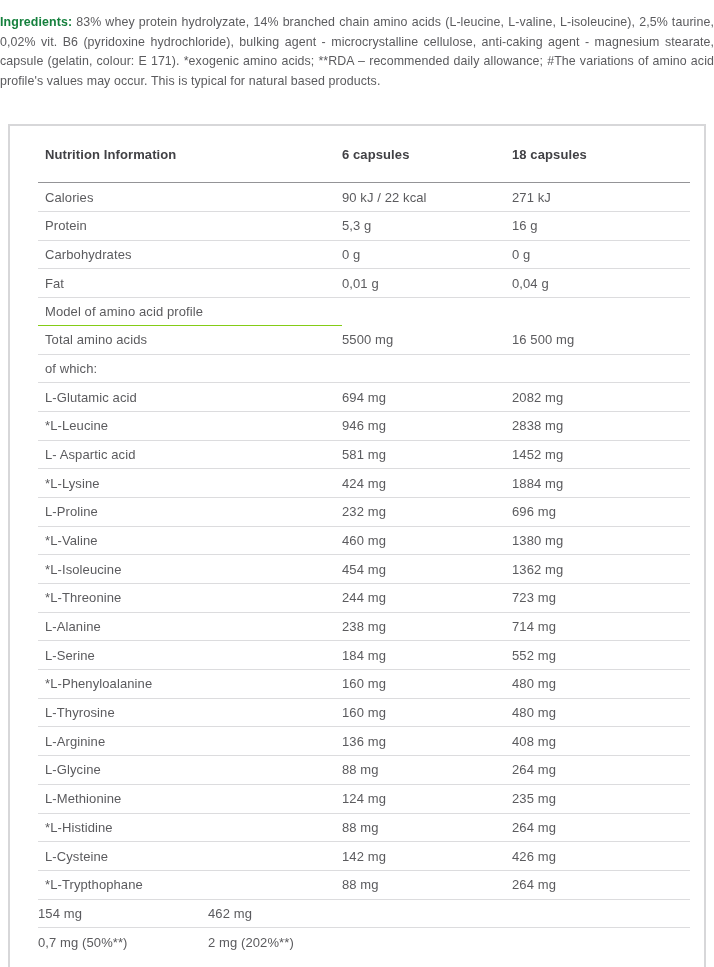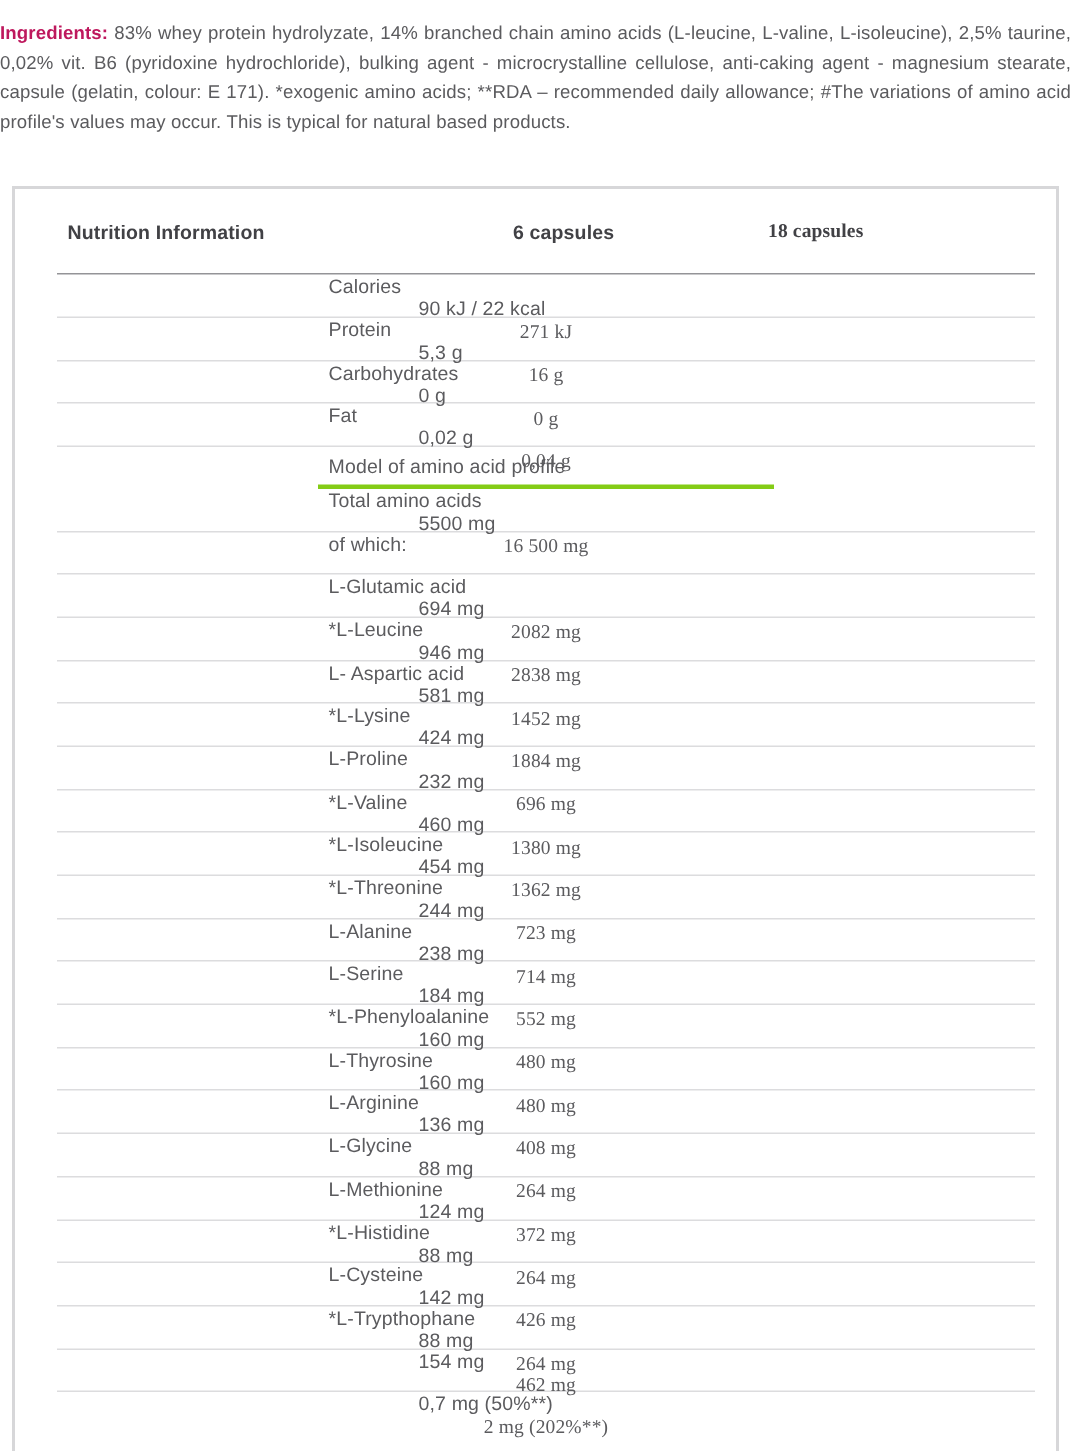--- a/index.html
+++ b/index.html
@@ -15,21 +15,21 @@
   .ingredients {
     padding-top: 1px;
     font-size: 12.4px;
     line-height: 19.5px;
     color: #5b5b5e;
     text-align: justify;
     letter-spacing: 0.1px;
   }
   .ingredients .lead {
     font-weight: bold;
-    color: #be185d;
+    color: #15803d;
   }
   .card {
     margin: 33px 0 0 8px;
     width: 698px;
     box-sizing: border-box;
     border: 2px solid #d7d7d9;
     background: #ffffff;
   }
   .table-wrap {
     margin: 0 14px 0 28px;
@@ -46,33 +46,32 @@
   }
   .thead .cell {
     font-weight: bold;
     color: #414145;
   }
   .row {
     display: flex;
     height: 27.7px;
     align-items: center;
     border-bottom: 1px solid #dcdcde;
-    flex-direction: column;
   }
   .row.no-divider { border-bottom: none; }
   .row.partial-divider { border-bottom: none; }
   .row.partial-divider .c1 {
     height: 100%;
     display: flex;
     align-items: center;
-    border-bottom: 3px solid #84cc16;
+    border-bottom: 1px solid #84cc16;
   }
   .c1 { width: 304px; padding-left: 7px; box-sizing: border-box; }
   .c2 { width: 170px; }
-  .c3 { flex: 1; font-family: Liberation Serif, serif; }
+  .c3 { flex: 1; }
 </style>
 </head>
 <body>
 
 <p class="ingredients"><span class="lead">Ingredients:</span><span> 83% whey protein hydrolyzate, 14% branched chain amino acids (L-leucine, L-valine, L-isoleucine), 2,5% taurine, 0,02% vit. B6 (pyridoxine hydrochloride), bulking agent - microcrystalline cellulose, anti-caking agent - magnesium stearate, capsule (gelatin, colour: E 171). *exogenic amino acids; **RDA – recommended daily allowance; #The variations of amino acid profile's values may occur. This is typical for natural based products.</span></p>
 
 <div class="card">
   <div class="table-wrap">
     <div class="thead">
       <div class="cell c1">Nutrition Information</div>
@@ -93,21 +92,21 @@
   </div>
 
   <div class="row">
     <div class="c1">Carbohydrates</div>
     <div class="c2">0 g</div>
     <div class="c3">0 g</div>
   </div>
 
   <div class="row">
     <div class="c1">Fat</div>
-    <div class="c2">0,02 g</div>
+    <div class="c2">0,01 g</div>
     <div class="c3">0,04 g</div>
   </div>
 
   <div class="row partial-divider">
     <div class="c1">Model of amino acid profile</div>
     <div class="c2"></div>
     <div class="c3"></div>
   </div>
 
   <div class="row">
@@ -202,21 +201,21 @@
 
   <div class="row">
     <div class="c1">L-Glycine</div>
     <div class="c2">88 mg</div>
     <div class="c3">264 mg</div>
   </div>
 
   <div class="row">
     <div class="c1">L-Methionine</div>
     <div class="c2">124 mg</div>
-    <div class="c3">372 mg</div>
+    <div class="c3">235 mg</div>
   </div>
 
   <div class="row">
     <div class="c1">*L-Histidine</div>
     <div class="c2">88 mg</div>
     <div class="c3">264 mg</div>
   </div>
 
   <div class="row">
     <div class="c1">L-Cysteine</div>

